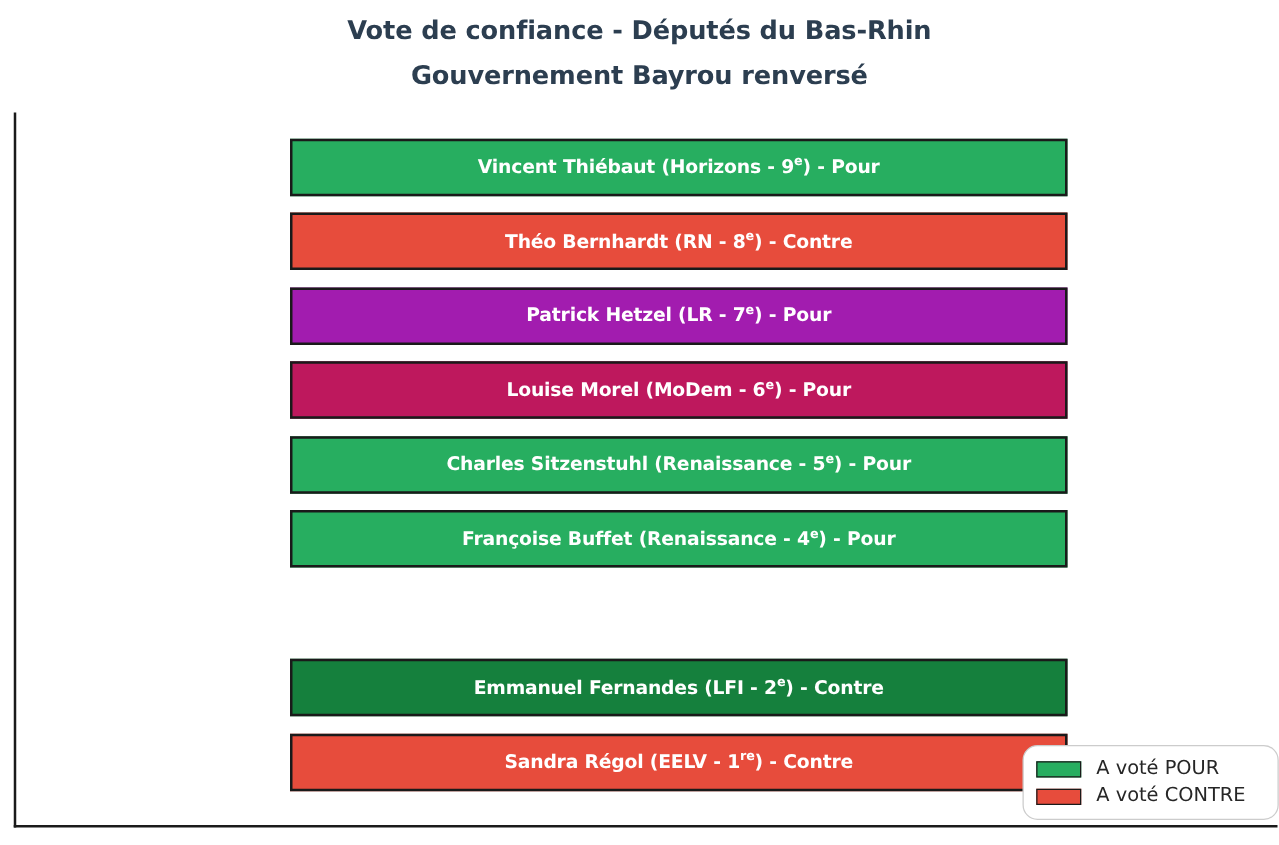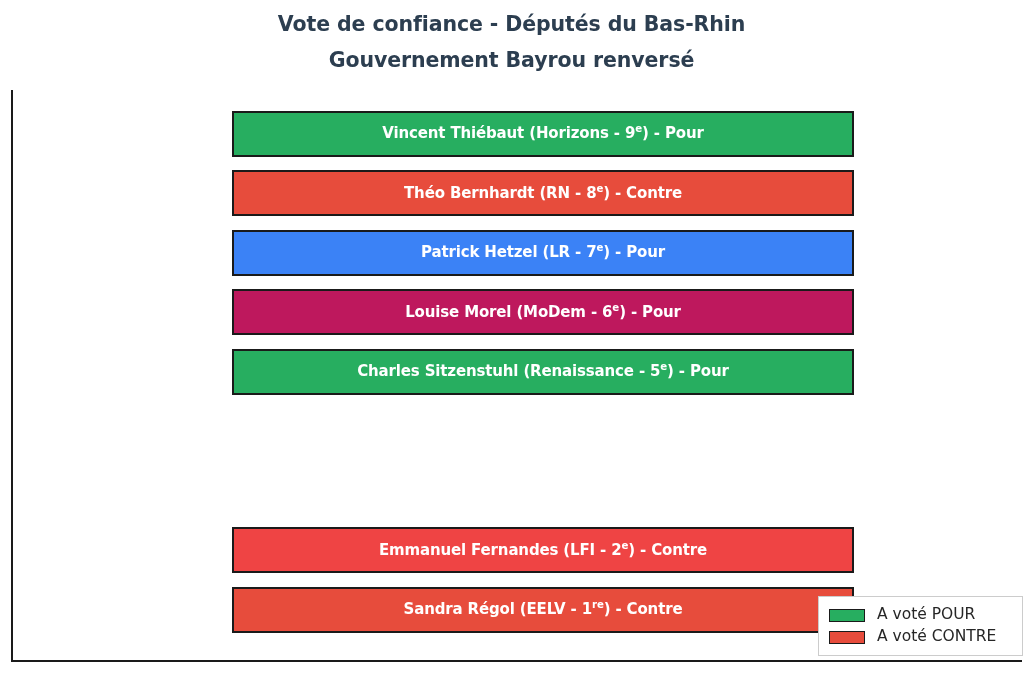--- a/index.html
+++ b/index.html
@@ -89,21 +89,21 @@
 
   
   #legend {
     position: absolute;
     left: 818px;
     top: 596px;
     width: 205px;
     box-sizing: border-box;
     background: #ffffff;
     border: 1px solid #cccccc;
-    border-radius: 0;
+    border-radius: 12px;
     padding: 7px 9px 7px 10px;
   }
   .legend-row {
     display: flex;
     align-items: center;
     height: 22px;
   }
   .legend-swatch {
     width: 36px;
     height: 13px;
@@ -131,30 +131,33 @@
 
   <div id="plot-area"></div>
 
   <div id="bars-layer">
       <div class="bar" style="top: 110.5px; background: rgb(39, 174, 96);">
         <span class="bar-label">Vincent Thiébaut (Horizons - 9<sup>e</sup>) - Pour</span>
       </div>
       <div class="bar" style="top: 170px; background: rgb(231, 76, 60);">
         <span class="bar-label">Théo Bernhardt (RN - 8<sup>e</sup>) - Contre</span>
       </div>
-      <div class="bar" style="top: 229.5px; background: #3b82f6;">
+      <div class="bar" style="top: 229.5px; background: #a21caf;">
         <span class="bar-label">Patrick Hetzel (LR - 7<sup>e</sup>) - Pour</span>
       </div>
       <div class="bar" style="top: 289px; background: #be185d;">
         <span class="bar-label">Louise Morel (MoDem - 6<sup>e</sup>) - Pour</span>
       </div>
       <div class="bar" style="top: 348.5px; background: rgb(39, 174, 96); justify-content: center;">
         <span class="bar-label">Charles Sitzenstuhl (Renaissance - 5<sup>e</sup>) - Pour</span>
       </div>
-      <div class="bar" style="top: 527px; background: #ef4444;">
+      <div class="bar" style="top: 408px; background: rgb(39, 174, 96);">
+        <span class="bar-label">Françoise Buffet (Renaissance - 4<sup>e</sup>) - Pour</span>
+      </div>
+      <div class="bar" style="top: 527px; background: #15803d;">
         <span class="bar-label">Emmanuel Fernandes (LFI - 2<sup>e</sup>) - Contre</span>
       </div>
       <div class="bar" style="top: 586.5px; background: rgb(231, 76, 60);">
         <span class="bar-label">Sandra Régol (EELV - 1<sup>re</sup>) - Contre</span>
       </div>
     </div>
 
   <div id="legend">
       <div class="legend-row">
         <span class="legend-swatch" style="background: rgb(39, 174, 96);"></span>

